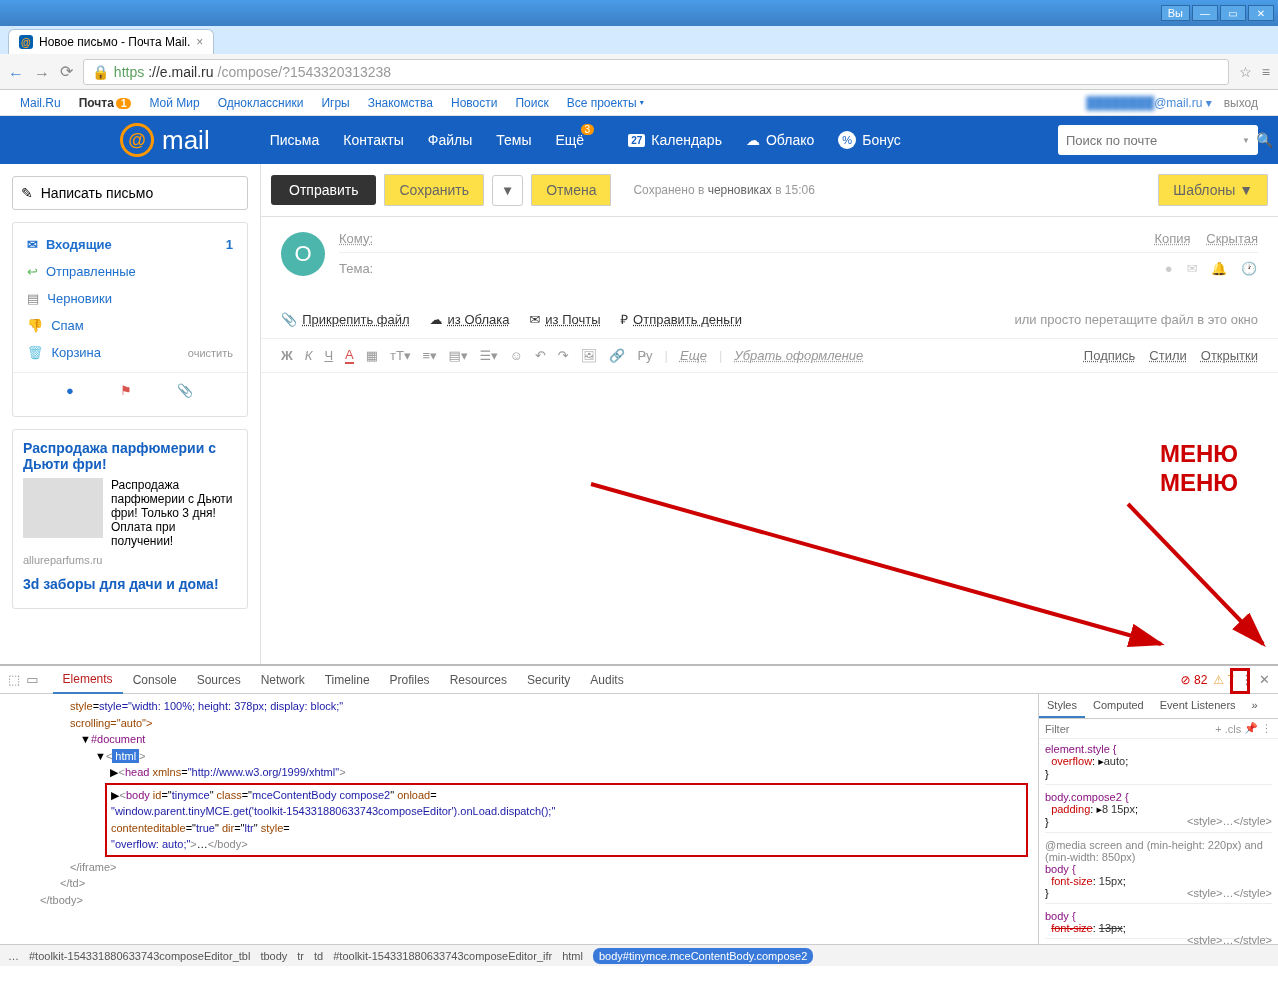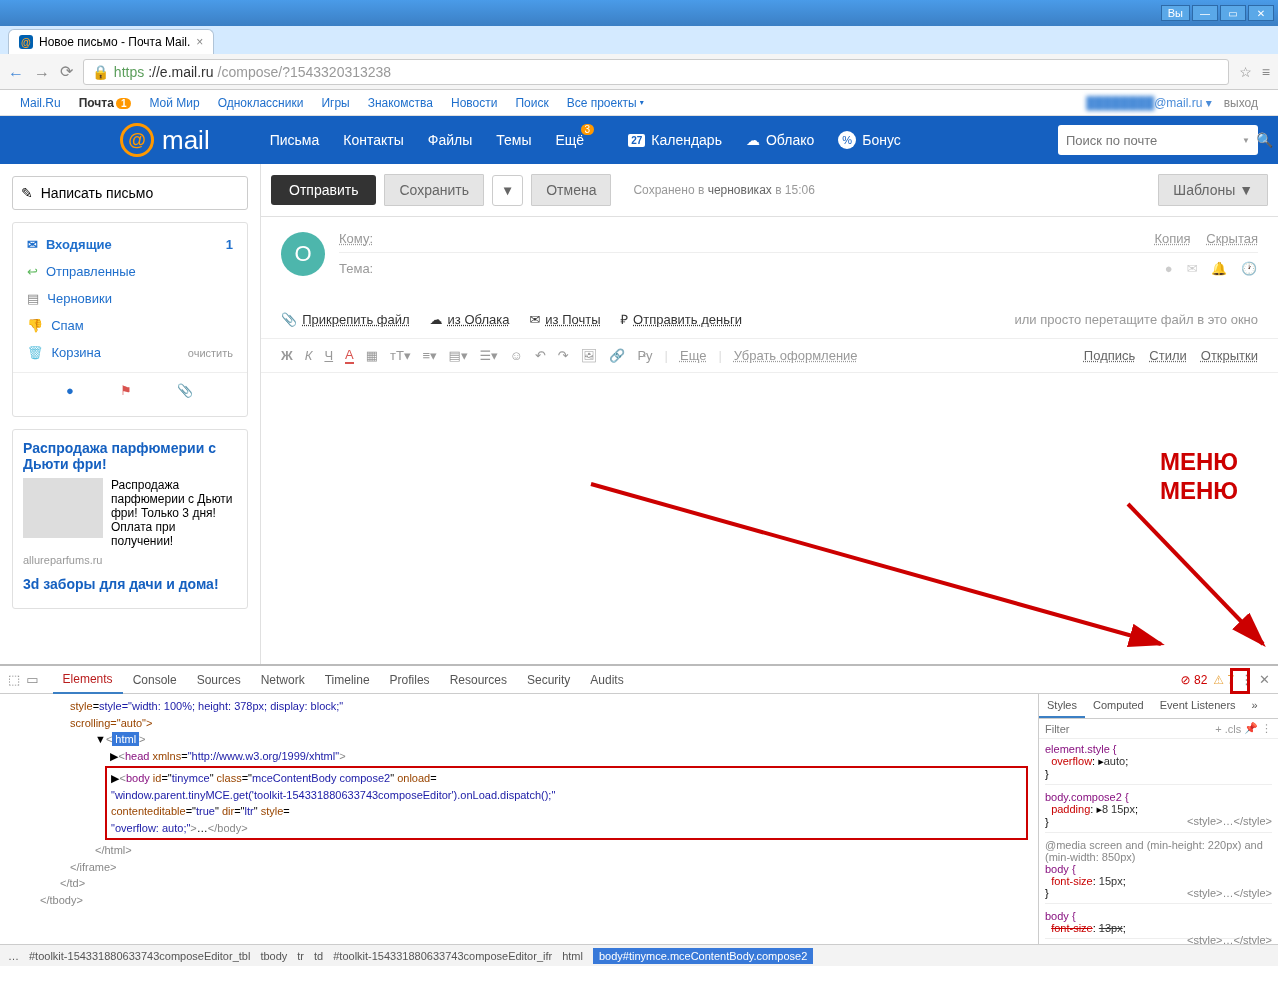--- a/index.html
+++ b/index.html
@@ -60,21 +60,21 @@
 .folder-icons { display:flex; justify-content:space-around; padding:10px 30px; border-top:1px solid #eee; margin-top:6px; }
 .ads { border:1px solid #e0e0e0; border-radius:3px; padding:10px; margin-top:12px; font-size:12px; }
 .ads h4 { color:#1560C0; font-size:14px; margin-bottom:6px; }
 .ads .ad { display:flex; gap:8px; margin-bottom:6px; }
 .ads .ad .thumb { width:80px; height:60px; background:#ddd; flex-shrink:0; }
 .ads .site { color:#999; font-size:11px; }
 
 .main { flex:1; border-left:1px solid #e0e0e0; position:relative; }
 .action-bar { padding:10px; display:flex; align-items:center; gap:8px; border-bottom:1px solid #e0e0e0; }
 .btn-send { background:#333; color:#fff; padding:7px 18px; border:none; border-radius:3px; font-size:14px; cursor:pointer; }
-.btn-gray { background:#e5e5e5; border:1px solid #ccc; padding:7px 14px; border-radius:1px; color:#666; font-size:14px; cursor:pointer; }
+.btn-gray { background:#fde047; border:1px solid #ccc; padding:7px 14px; border-radius:1px; color:#666; font-size:14px; cursor:pointer; }
 .btn-drop { background:#fff; border:1px solid #ccc; padding:7px 8px; border-radius:3px; color:#666; }
 .saved { color:#999; font-size:12px; margin-left:14px; }
 .saved a { color:#666; }
 .templates { margin-left:auto; }
 
 .compose-area { padding:14px 20px; }
 .compose-row { display:flex; align-items:center; margin-bottom:10px; }
 .avatar { width:44px; height:44px; border-radius:50%; background:#4db6ac; color:#fff; display:flex; align-items:center; justify-content:center; font-size:22px; margin-right:14px; }
 .field-col { flex:1; }
 .to-row { display:flex; align-items:center; border-bottom:1px solid #eee; padding-bottom:6px; }
@@ -87,21 +87,21 @@
 
 .attach-bar { display:flex; align-items:center; gap:20px; padding:10px 20px; font-size:13px; border-bottom:1px solid #eee; }
 .attach-bar .item { display:inline-flex; align-items:center; gap:5px; color:#333; }
 .attach-bar .item u { text-decoration:underline dotted; }
 .attach-bar .hint { margin-left:auto; color:#999; }
 
 .format-bar { display:flex; align-items:center; gap:12px; padding:8px 20px; color:#999; font-size:13px; border-bottom:1px solid #eee; }
 .format-bar .sep { color:#ddd; }
 .format-bar .rightlinks { margin-left:auto; display:flex; gap:14px; }
 .format-bar .rightlinks a { color:#666; text-decoration:underline dotted; }
-.format-bar .more { text-decoration:underline dotted; }
+.format-bar .more { text-decoration:underline dotted;font-style:italic; }
 
 
 .annotation-text { position:absolute; color:#c00; font-weight:bold; font-size:24px; line-height:1.2; }
 .red-box { position:absolute; border:3px solid #c00; }
 
 
 .devtools { border-top:2px solid #bbb; background:#fff; position:relative; }
 .dt-tabs { height:28px; display:flex; align-items:center; padding:0 8px; border-bottom:1px solid #ccc; font-size:12px; color:#555; }
 .dt-tabs .tab { padding:6px 10px; cursor:pointer; }
 .dt-tabs .tab.active { color:#b91c1c; border-bottom:2px solid #3b7fc4;text-align:right; }
@@ -129,21 +129,21 @@
 .dt-css { padding:4px 6px; overflow:auto; flex:1; }
 .dt-css .sel { color:#881280; }
 .dt-css .prop { color:#c80000; }
 .dt-css .val { color:#333; }
 .dt-css .src { color:#888; float:right;margin-top:24px; }
 .dt-css .strike { text-decoration:line-through; }
 .dt-css .rule { margin-bottom:6px; border-bottom:1px solid #eee; padding-bottom:4px; }
 
 .dt-crumbs { height:22px; background:#f3f3f3; border-top:1px solid #ccc; display:flex; align-items:center; padding:0 8px; font-size:11px; color:#555; overflow:hidden; }
 .dt-crumbs .crumb { margin-right:10px; white-space:nowrap; }
-.dt-crumbs .crumb.sel { background:#3879d9; color:#fff; padding:2px 6px; }
+.dt-crumbs .crumb.sel { background:#3879d9; color:#fff; padding:2px 6px;border-radius:7px; }
 
 svg.arrow { position:absolute; pointer-events:none; }
 </style>
 </head>
 <body>
 
 <div class="win-titlebar">
   <span class="btn text">Вы</span>
   <span class="btn">—</span>
   <span class="btn">▭</span>
@@ -336,21 +336,21 @@
       <span class="more">Еще</span>
       <span class="sep">|</span>
       <span class="more">Убрать оформление</span>
       <span class="rightlinks">
         <a>Подпись</a>
         <a>Стили</a>
         <a>Открытки</a>
       </span>
     </div>
 
-    <div class="annotation-text" style="top:284px; right:40px;">
+    <div class="annotation-text" style="top:276px; right:40px;">
       <div>МЕНЮ</div>
       <div>МЕНЮ</div>
     </div>
     <svg class="arrow" style="top:300px; left:300px; width:620px; height:200px;">
       <defs>
           <marker id="ah1" markerWidth="10" markerHeight="10" refX="8" refY="3" orient="auto">
             <path d="M0,0 L0,6 L9,3 z" fill="#c00"></path>
           </marker>
         </defs>
       <line x1="30" y1="20" x2="600" y2="180" stroke="#c00" stroke-width="4" marker-end="url(#ah1)"></line>
@@ -386,29 +386,29 @@
       <span class="warncount">⚠ <span>7</span></span>
       <span class="dt-icon">⋮</span>
       <span class="dt-icon">✕</span>
     </span>
   </div>
 
   <div class="dt-body">
     <div class="dt-elements">
       <div class="line" style="padding-left:60px;"><span class="attr-name">style</span>=<span class="attr-val">style="width: 100%; height: 378px; display: block;"</span></div>
       <div class="line" style="padding-left:60px;"><span class="attr-name">scrolling="auto"&gt;</span></div>
+      <div class="line" style="padding-left:70px;">▼<span class="tag-name">#document</span></div>
       <div class="line" style="padding-left:85px;">▼<span class="tag-punc">&lt;</span><span class="highlighted">html</span><span class="tag-punc">&gt;</span></div>
       <div class="line" style="padding-left:100px;">▶<span class="tag-punc">&lt;</span><span class="tag-name">head</span> <span class="attr-name">xmlns</span>=<span class="attr-val">"http://www.w3.org/1999/xhtml"</span><span class="tag-punc">&gt;</span></div>
       <div class="selected-box" style="margin-left:95px;">
         <div class="line">▶<span class="tag-punc">&lt;</span><span class="tag-name">body</span> <span class="attr-name">id</span>="<span class="attr-val">tinymce</span>" <span class="attr-name">class</span>="<span class="attr-val">mceContentBody compose2</span>" <span class="attr-name">onload</span>=</div>
         <div class="line"><span class="attr-val">"window.parent.tinyMCE.get('toolkit-154331880633743composeEditor').onLoad.dispatch();"</span></div>
         <div class="line"><span class="attr-name">contenteditable</span>="<span class="attr-val">true</span>" <span class="attr-name">dir</span>="<span class="attr-val">ltr</span>" <span class="attr-name">style</span>=</div>
         <div class="line"><span class="attr-val">"overflow: auto;"</span><span class="tag-punc">&gt;</span><span>…</span><span class="tag-punc">&lt;/body&gt;</span></div>
       </div>
-      <div class="line" style="padding-left:85px;"><span class="tag-punc">&lt;/html&gt;</span></div>
       <div class="line" style="padding-left:60px;"><span class="tag-punc">&lt;/iframe&gt;</span></div>
       <div class="line" style="padding-left:50px;"><span class="tag-punc">&lt;/td&gt;</span></div>
       <div class="line" style="padding-left:30px;"><span class="tag-punc">&lt;/tbody&gt;</span></div>
     </div>
 
     <div class="dt-styles">
       <div class="dt-styles-tabs">
         <span class="stab active">Styles</span>
         <span class="stab">Computed</span>
         <span class="stab">Event Listeners</span>

